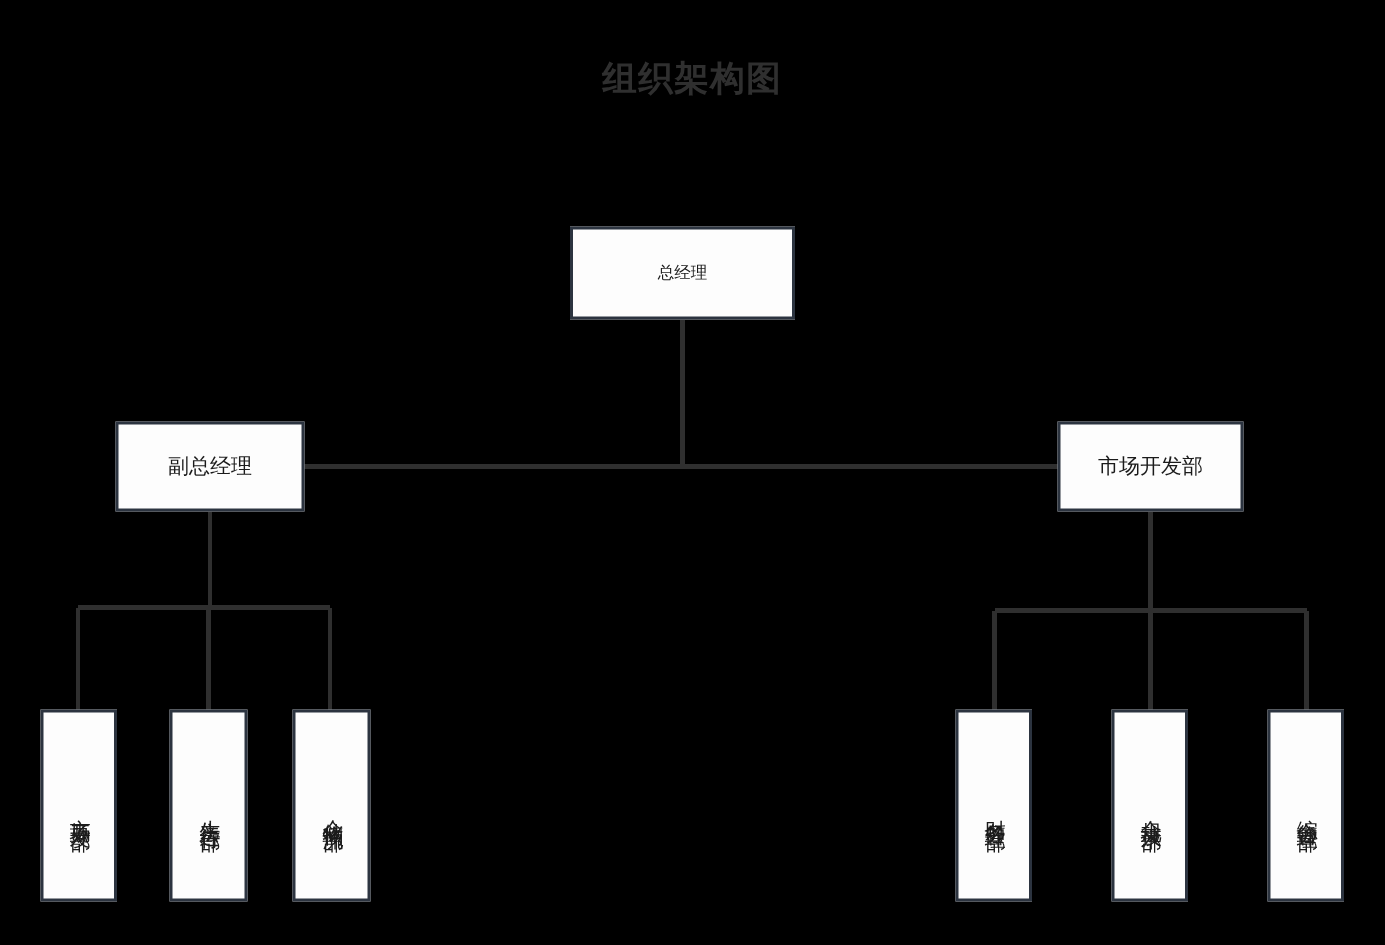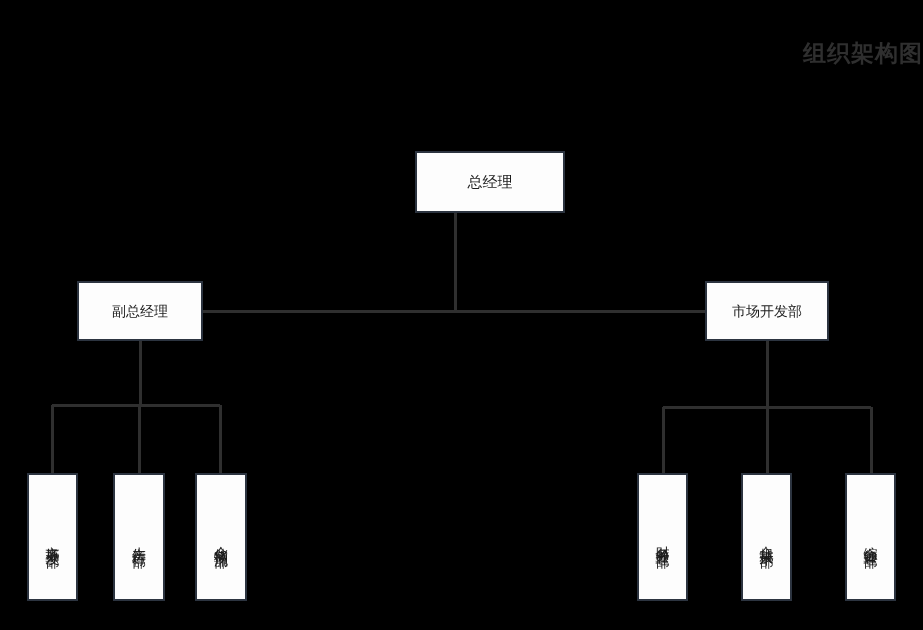--- a/index.html
+++ b/index.html
@@ -17,21 +17,21 @@
     position: relative;
     width: 923px;
     height: 630px;
     background: #000000;
   }
   #chart-title {
     position: absolute;
     left: 0;
     top: 38px;
     width: 923px;
-    text-align: right;
+    text-align: center;
     color: #2f2f2f;
     font-size: 23px;
     font-weight: 700;
     letter-spacing: 1px;
     line-height: 30px;
     user-select: none;
   }
   
   #connectors {
     position: absolute;
@@ -46,21 +46,21 @@
     border: 2px solid #2c3440;
     box-sizing: border-box;
     display: flex;
     align-items: center;
     justify-content: center;
     color: #1b1b1b;
     font-size: 14px;
     line-height: 20px;
     text-align: center;
   }
-  .node.level-1 { font-size: 15px; margin-left: 35px; }
+  .node.level-1 { font-size: 11px; }
   .node.level-2 { font-size: 14px; }
   .node.leaf {
     font-size: 14px;
     line-height: 23px;
     writing-mode: vertical-rl;
     text-orientation: upright;
     letter-spacing: 2px;
     padding-top: 6px;
   }
   .node-label {

